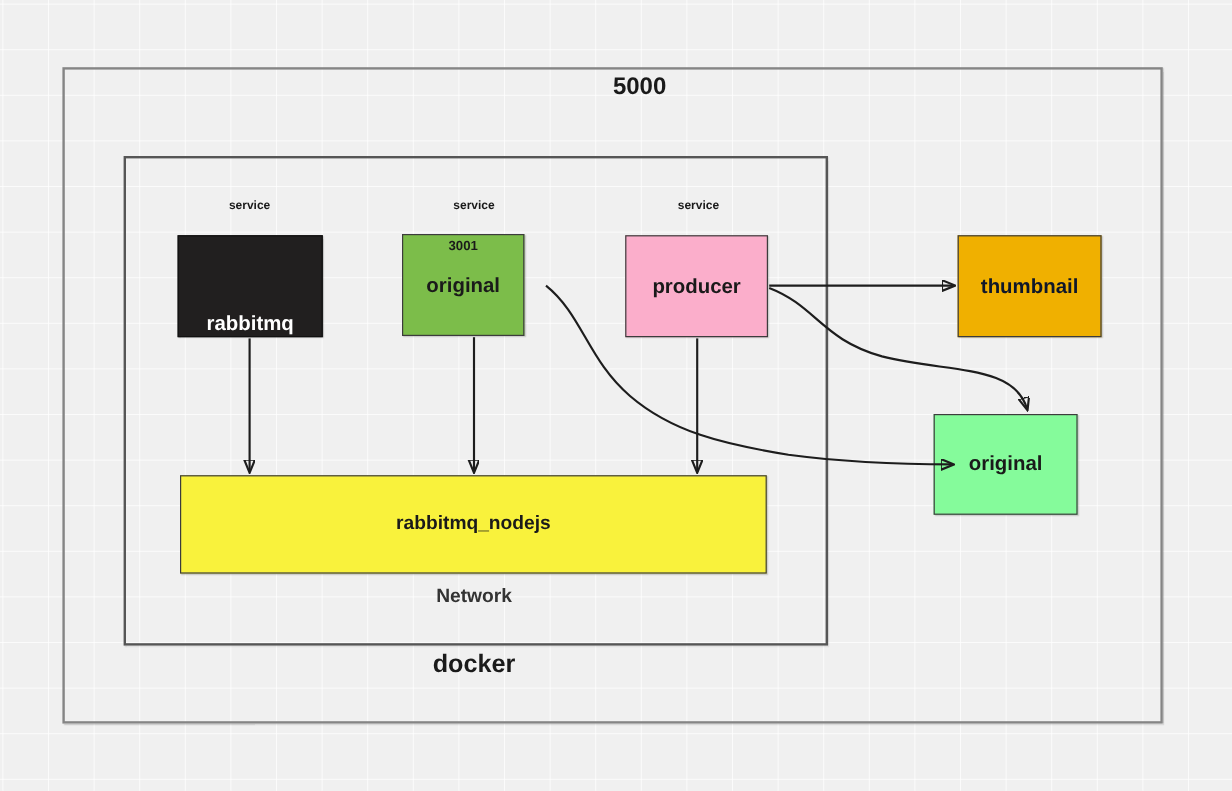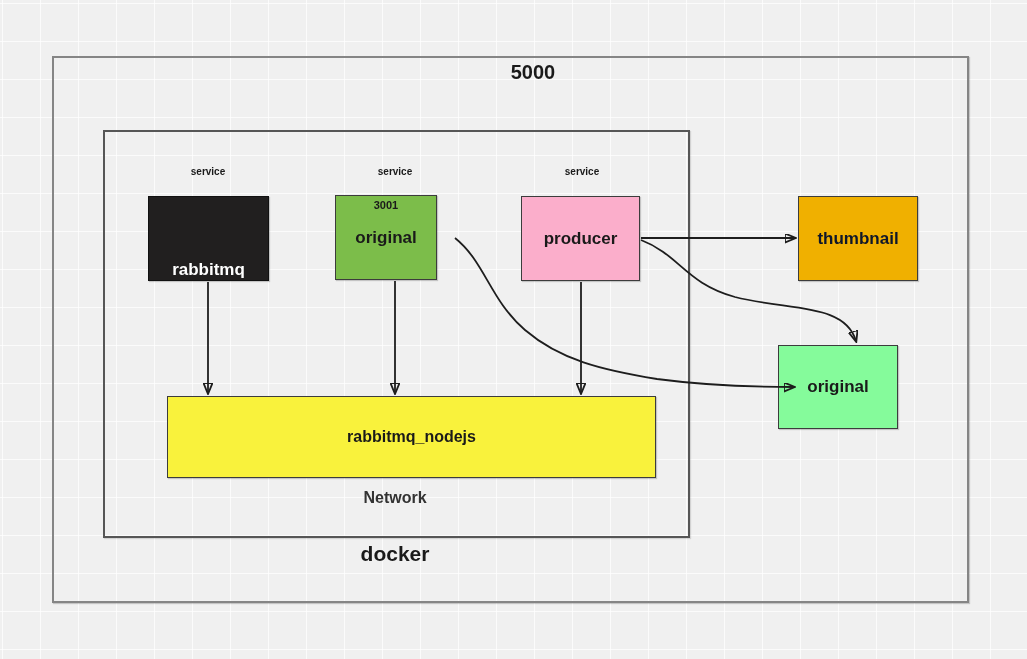--- a/index.html
+++ b/index.html
@@ -47,21 +47,21 @@
     box-sizing:border-box;
     display:flex;align-items:center;justify-content:center;
     font-weight:700;font-size:17px;color:#1a1a1a;
     box-shadow:1px 1px 1px rgba(0,0,0,.18);
   }
   .node.rabbitmq{left:148px;top:196px;width:121px;height:85px;border-color:#111;}
   .node.producer{left:335px;top:195px;width:102px;height:85px;}
   .node.consumer{left:521px;top:196px;width:119px;height:85px;}
   .node.thumbnail{left:798px;top:196px;width:120px;height:85px;}
   .node.original{left:766px;top:345px;width:120px;height:84px;margin-left:12px;}
-  .node.network{left:167px;top:396px;width:489px;height:82px;font-size:16px;}
+  .node.network{left:150px;top:396px;width:489px;height:82px;font-size:16px;}
   .node .port-tag{
     position:absolute;left:0;top:3px;width:100%;
     text-align:center;font-size:11px;font-weight:700;color:#1a1a1a;
   }
   svg.arrows{
     position:absolute;left:0;top:0;
     pointer-events:none;
   }
   svg.arrows path, svg.arrows line{
     fill:none;stroke:#1d1d1d;stroke-width:1.8px;

